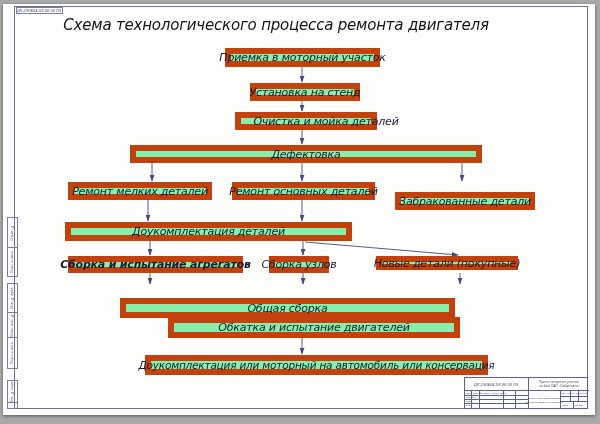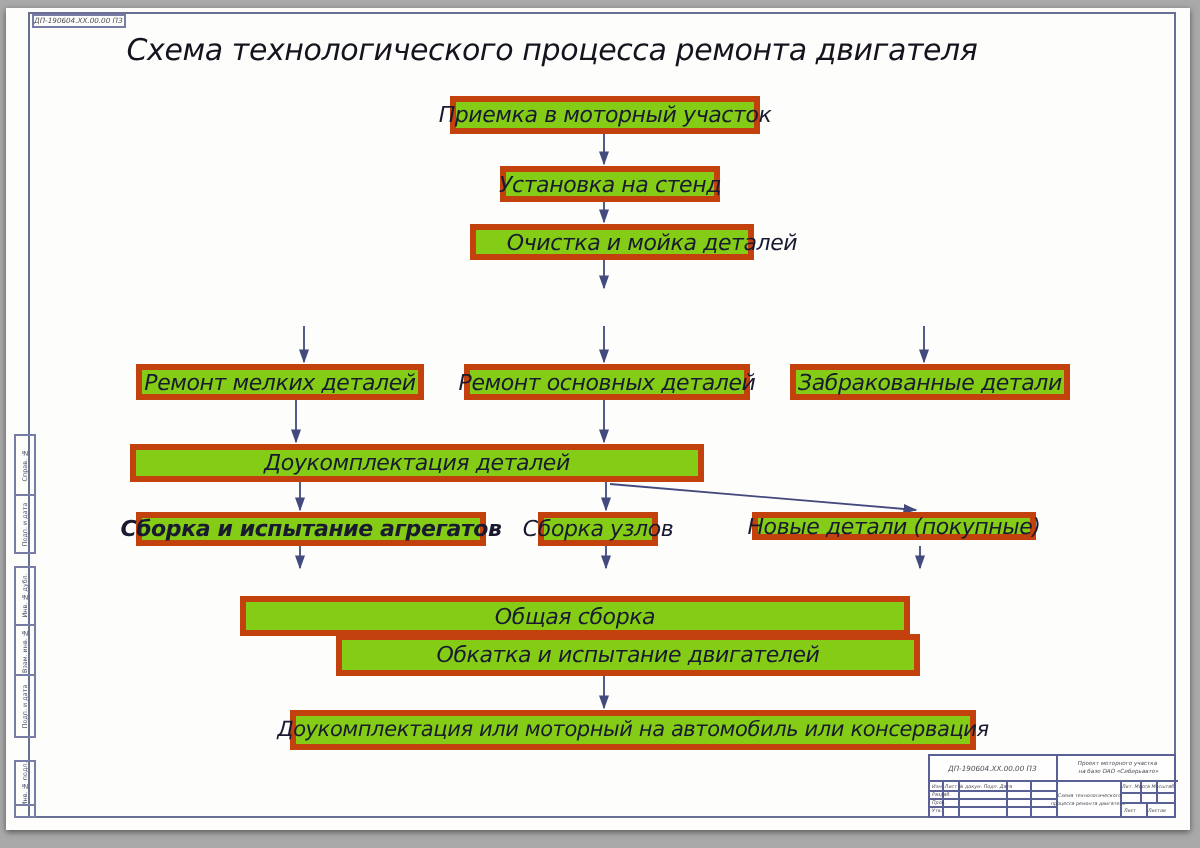--- a/index.html
+++ b/index.html
@@ -6,21 +6,21 @@
   #canvas{position:relative;width:600px;height:424px;overflow:hidden;
           font-family:"DejaVu Sans",sans-serif;}
   .sheet{position:absolute;left:3px;top:4px;width:592px;height:411px;
          background:#fdfdfc;box-shadow:0 1px 3px rgba(0,0,0,.5);}
   .frame{position:absolute;left:14px;top:6px;width:574px;height:403px;
          border:1px solid #6a6f95;box-sizing:border-box;}
   .title{position:absolute;left:90px;top:14px;width:372px;height:22px;
          display:flex;align-items:center;justify-content:center;
          font:italic 15px "DejaVu Sans",sans-serif;letter-spacing:-0.2px;
          color:#14141f;white-space:nowrap;}
-  .fbox{position:absolute;border:3px solid #c2410c;background:#84cc16;
+  .fbox{position:absolute;border:6px solid #c2410c;background:#86efac;
         box-sizing:border-box;display:flex;align-items:center;justify-content:center;
         font:italic 11px "DejaVu Sans",sans-serif;color:#191930;
         white-space:nowrap;letter-spacing:-0.2px;z-index:3;}
   svg#connectors{position:absolute;left:0;top:0;z-index:2;}
   
   .micro{font-size:8px;color:#4a4a55;white-space:nowrap;font-style:italic;}
   .s45{transform:scale(0.45);transform-origin:center;}
   .s35{transform:scale(0.35);transform-origin:center;}
   .s30{transform:scale(0.30);transform-origin:left center;}
   .cell{position:absolute;box-sizing:border-box;display:flex;
@@ -100,23 +100,24 @@
       <line x1="303" y1="273" x2="303" y2="284" marker-end="url(#arr)"></line>
       <line x1="460" y1="273" x2="460" y2="284" marker-end="url(#arr)"></line>
       <line x1="302" y1="305" x2="302" y2="316" marker-end="url(#arr)"></line>
       <line x1="302" y1="338" x2="302" y2="354" marker-end="url(#arr)"></line>
     </g>
   </svg>
 
   <div class="fbox" style="left:225px;top:48px;width:155px;height:19px;">Приемка в моторный участок</div>
   <div class="fbox" style="left:250px;top:83px;width:110px;height:18px;">Установка на стенд</div>
   <div class="fbox" style="left:235px;top:112px;width:142px;height:18px;padding-left:40px;">Очистка и мойка деталей</div>
+  <div class="fbox" style="left:130px;top:145px;width:352px;height:18px;">Дефектовка</div>
   <div class="fbox" style="left:68px;top:182px;width:144px;height:18px;">Ремонт мелких деталей</div>
   <div class="fbox" style="left:232px;top:182px;width:143px;height:18px;">Ремонт основных деталей</div>
-  <div class="fbox" style="left:395px;top:182px;width:140px;height:18px;">Забракованные детали</div>
+  <div class="fbox" style="left:395px;top:192px;width:140px;height:18px;">Забракованные детали</div>
   <div class="fbox" style="left:65px;top:222px;width:287px;height:19px;">Доукомплектация деталей</div>
   <div class="fbox" style="left:68px;top:256px;width:175px;height:17px;font-weight:bold;">Сборка и испытание агрегатов</div>
   <div class="fbox" style="left:269px;top:256px;width:60px;height:17px;">Сборка узлов</div>
   <div class="fbox" style="left:376px;top:256px;width:142px;height:14px;">Новые детали (покупные)</div>
   <div class="fbox" style="left:120px;top:285px;width:335px;height:20px;margin-top:13px;">Общая сборка</div>
   <div class="fbox" style="left:168px;top:317px;width:292px;height:21px;">Обкатка и испытание двигателей</div>
   <div class="fbox" style="left:145px;top:355px;width:343px;height:20px;font-size:10.5px;">Доукомплектация или моторный на автомобиль или консервация</div>
 
   <div class="stamp">
 

